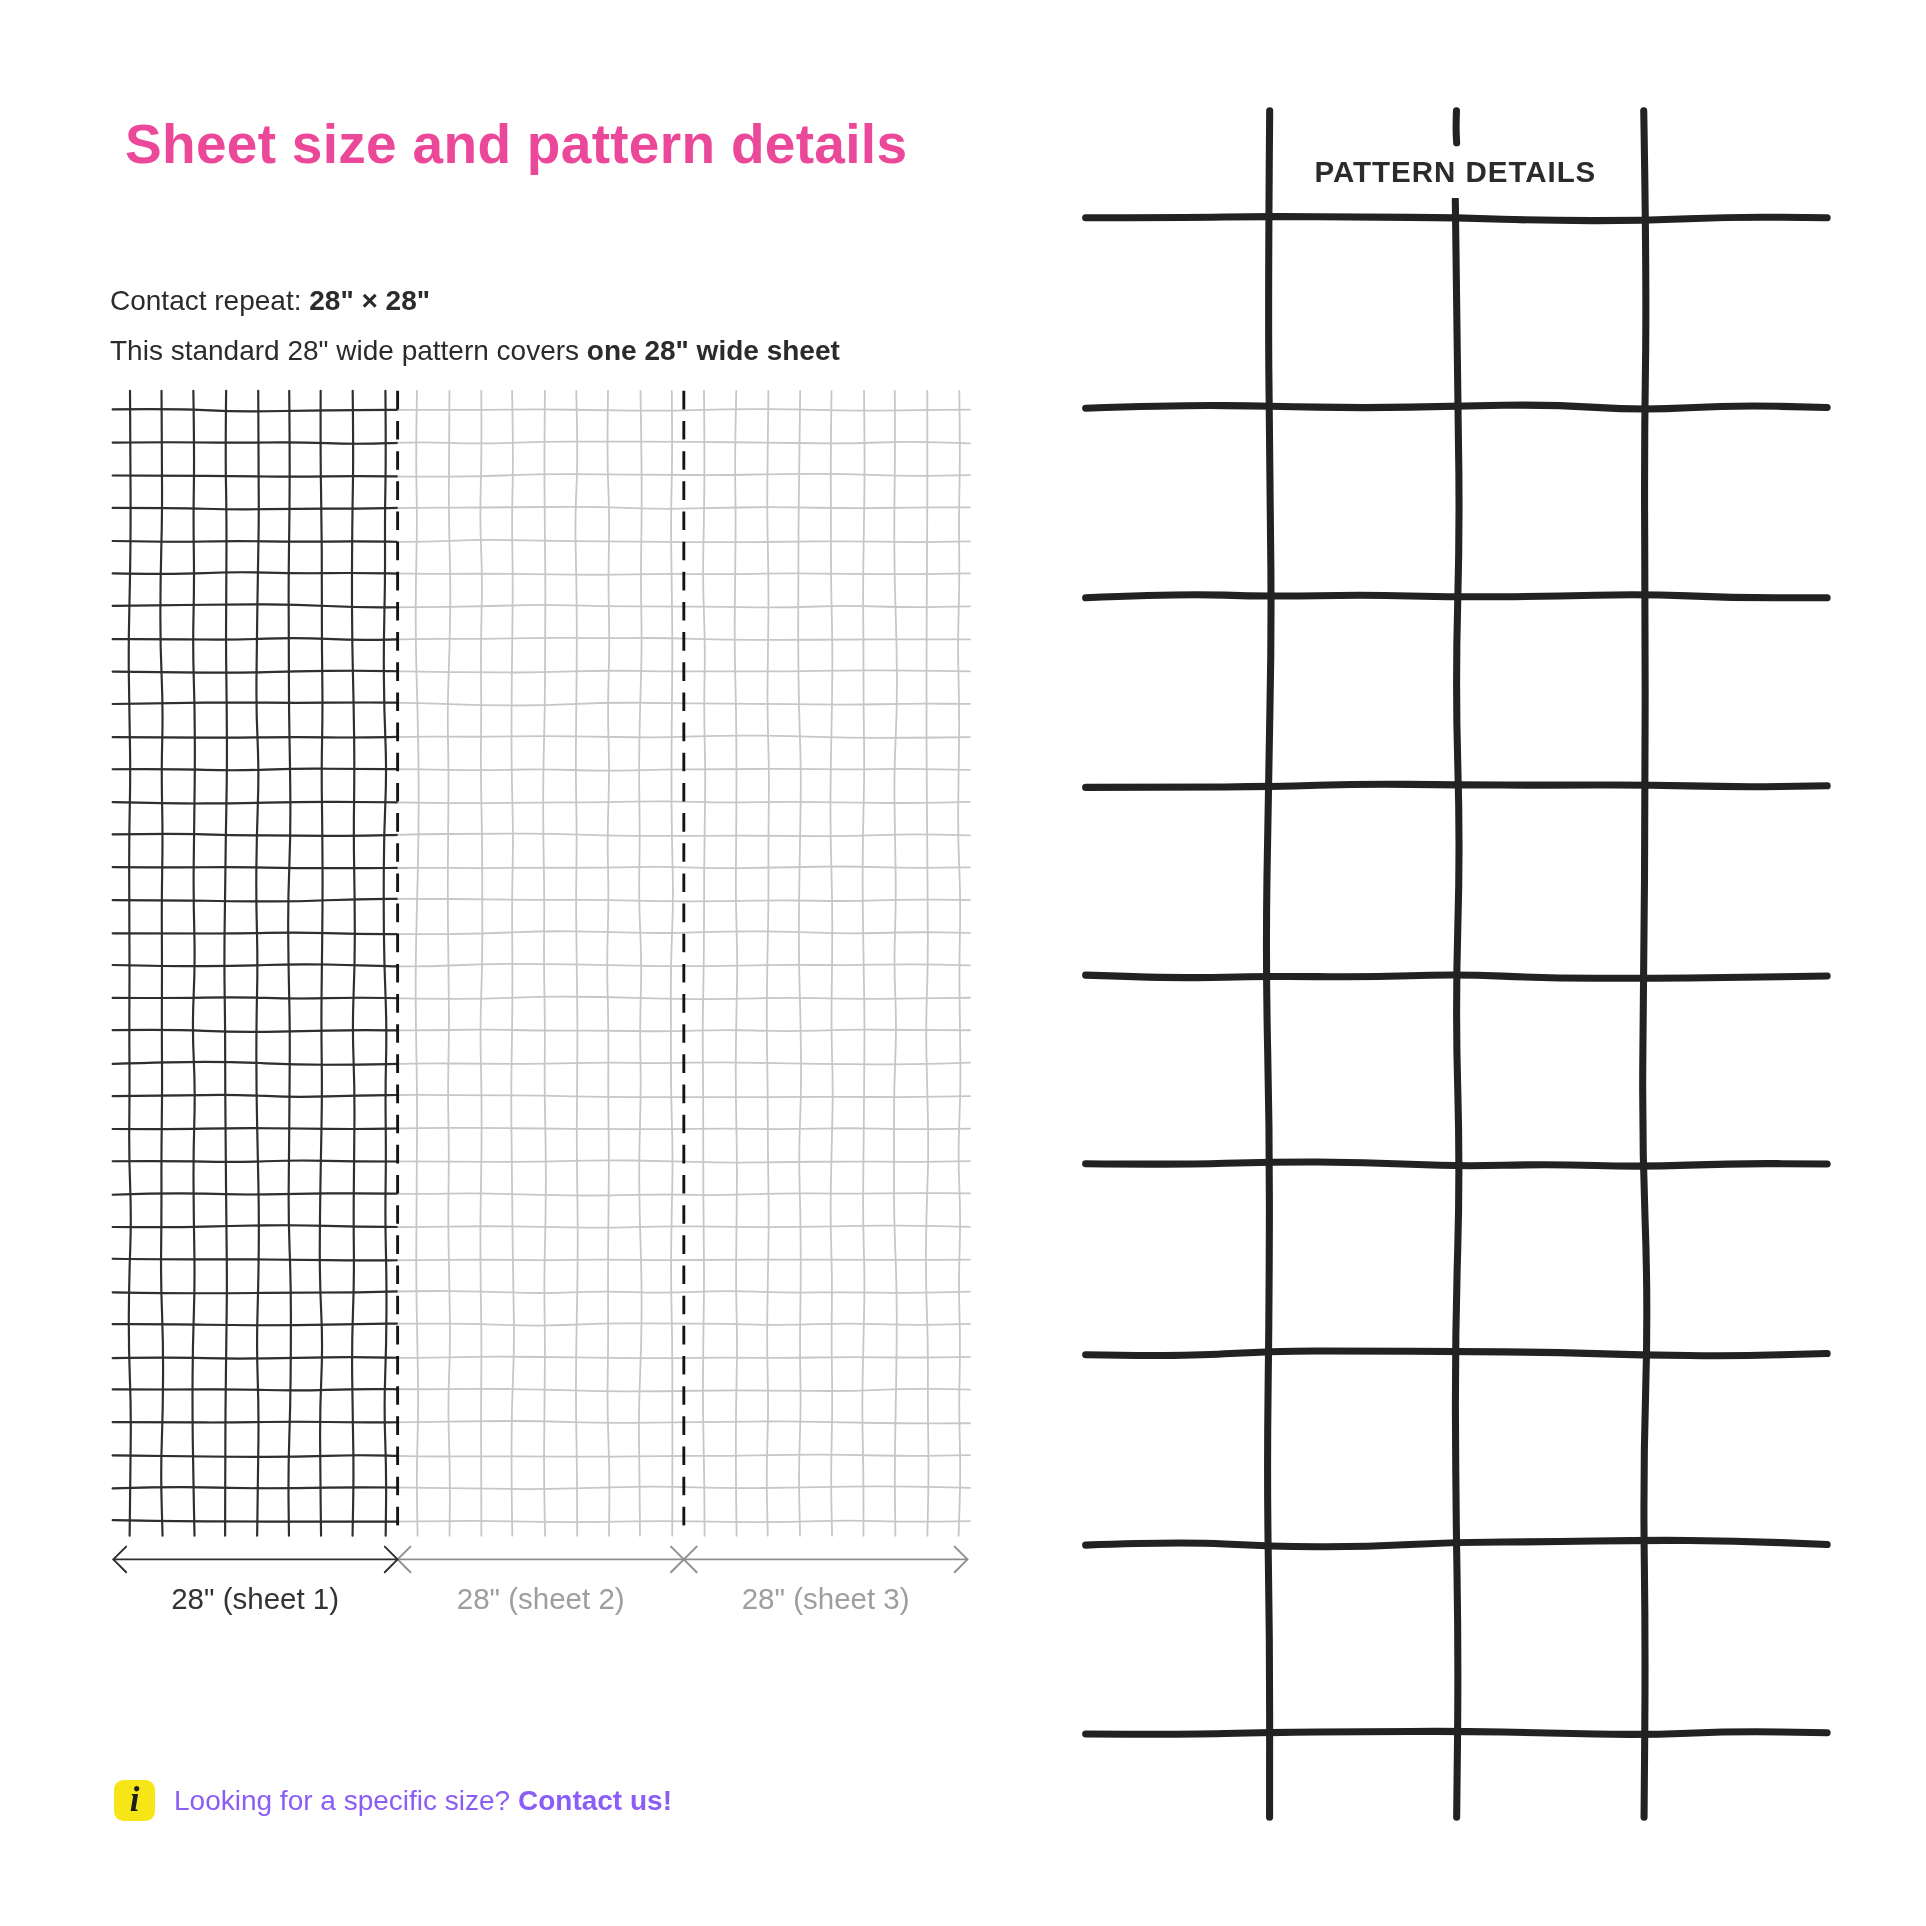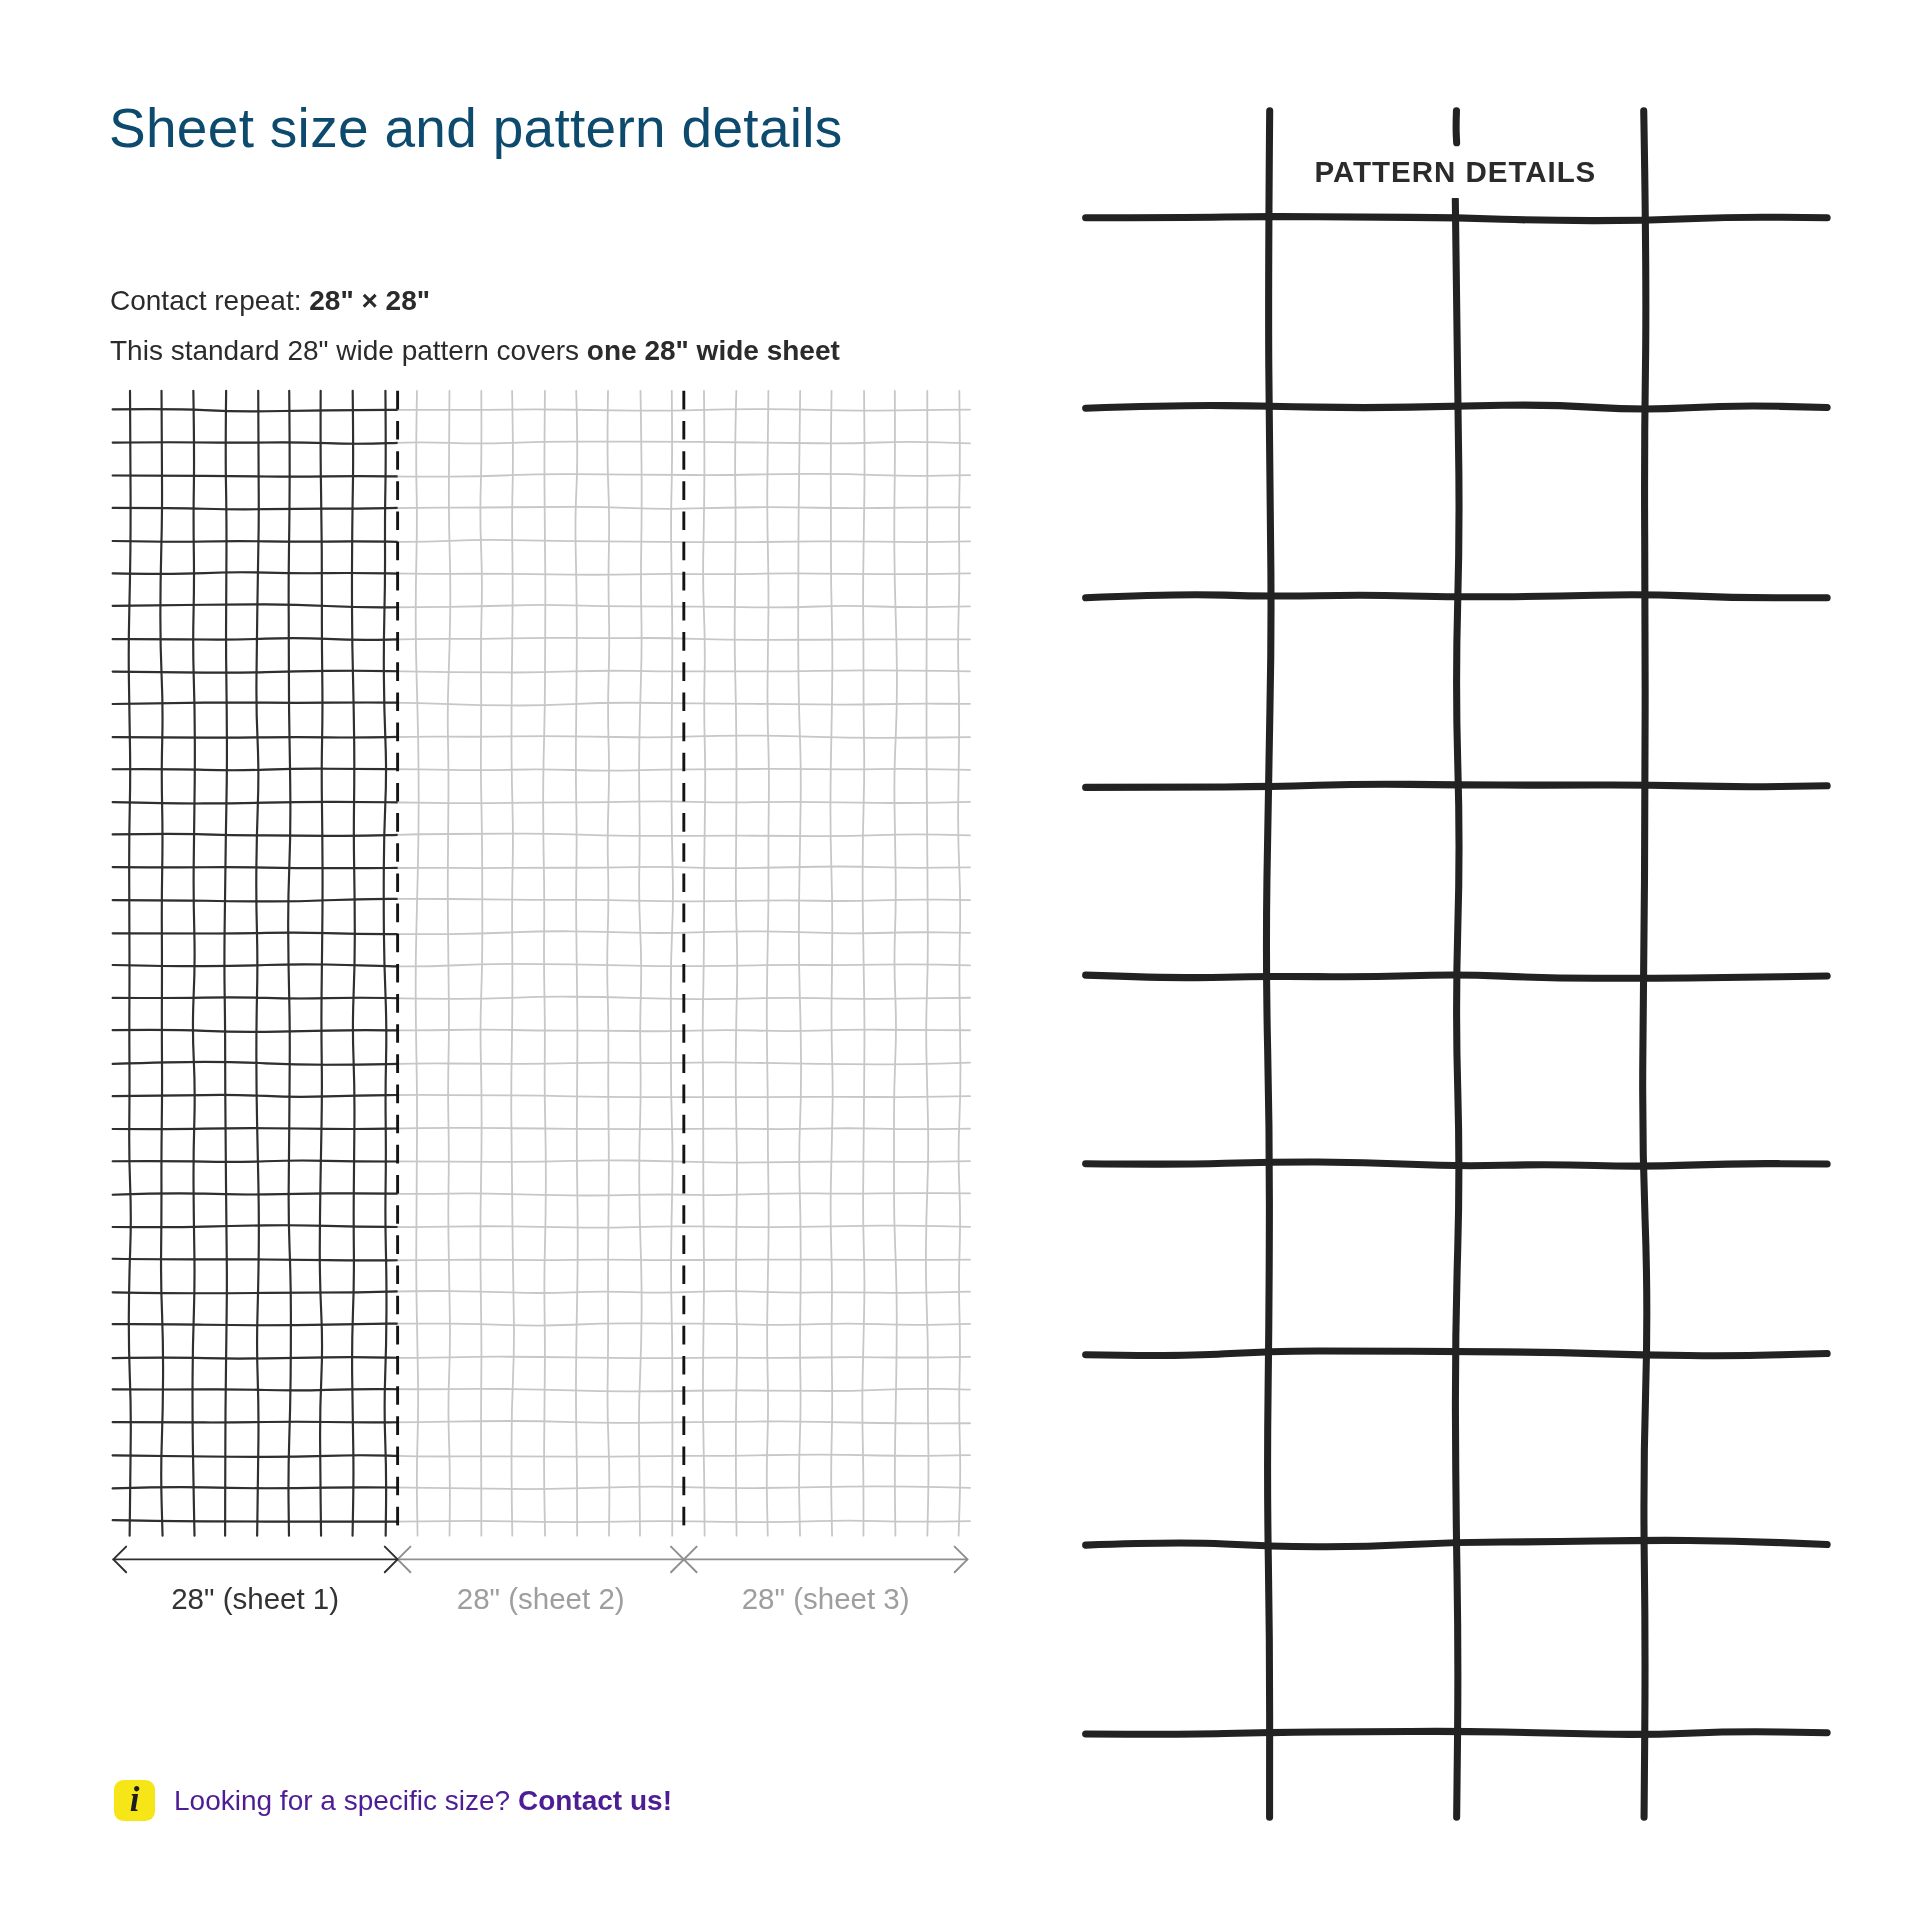--- a/index.html
+++ b/index.html
@@ -1,40 +1,40 @@
 <!DOCTYPE html>
 <html style="font-size:10.3px"><head>
 <meta charset="utf-8">
 <style>
   html,body{margin:0;padding:0}
   body{
     width:1926px;height:1926px;position:relative;background:#ffffff;
     font-family:"Liberation Sans",sans-serif;color:#212121;overflow:hidden;
   }
   .page-title{
-    position:absolute;left:109px;top:96px;margin:0;
-    font-size:55px;font-weight:400;letter-spacing:0.3px;color:#0c4a6e;
+    position:absolute;left:109px;top:96px;margin:16px;
+    font-size:55px;font-weight:700;letter-spacing:0.3px;color:#ec4899;
   }
   .intro{position:absolute;left:110px;top:286px;font-size:28px;color:#2b2b2b}
   .intro p{margin:0 0 21px 0;line-height:1.05}
   .intro strong,b,strong{font-weight:700}
   #sheet-diagram{position:absolute;left:96px;top:382px}
   #pattern-panel{position:absolute;left:1079px;top:103px}
   .sheet-label{font-size:46px}
   .panel-label{font-size:46px;font-weight:700;letter-spacing:1.5px}
   .info-row{position:absolute;left:114px;top:1780px;display:flex;align-items:center}
   .info-icon{
     width:41px;height:41px;border-radius:9.6px;background:#f7e617;
     display:flex;align-items:center;justify-content:center;flex:0 0 auto;
   }
   .info-icon em{
     font-family:"Liberation Serif",serif;font-style:italic;font-weight:700;
     font-size:35px;color:#1d1d1d;line-height:1;transform:translateY(-1.3px);
   }
-  .info-text{margin:0 8px 0 19px;font-size:28px;color:#4c1d95;line-height:41px}
+  .info-text{margin:0 8px 0 19px;font-size:28px;color:#8b5cf6;line-height:41px}
 </style>
 </head>
 <body>
 
 <h1 class="page-title">Sheet size and pattern details</h1>
 
 <div class="intro">
   <p><span>Contact repeat: </span><strong>28" × 28"</strong></p>
   <p><span>This standard 28" wide pattern covers </span><strong>one 28" wide sheet</strong></p>
 </div>

